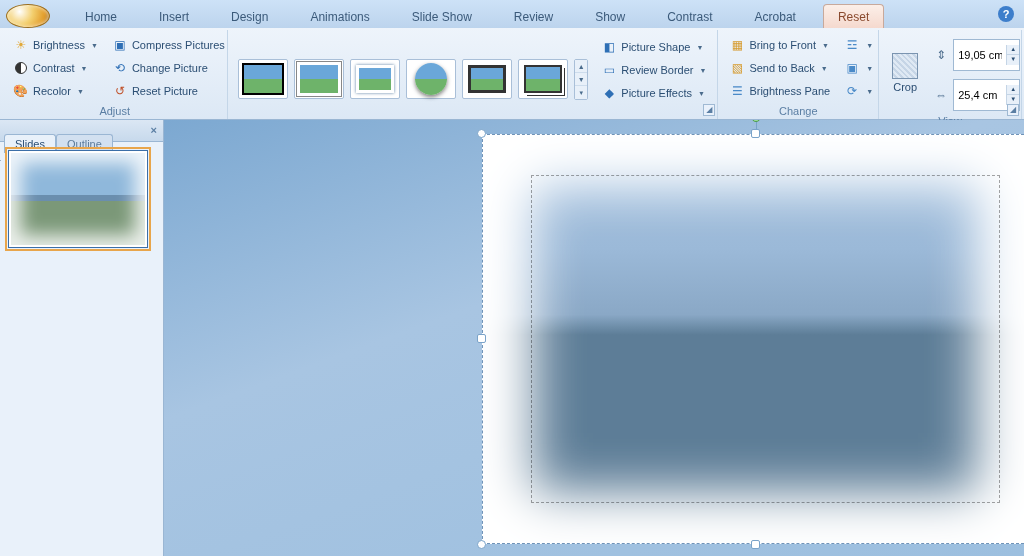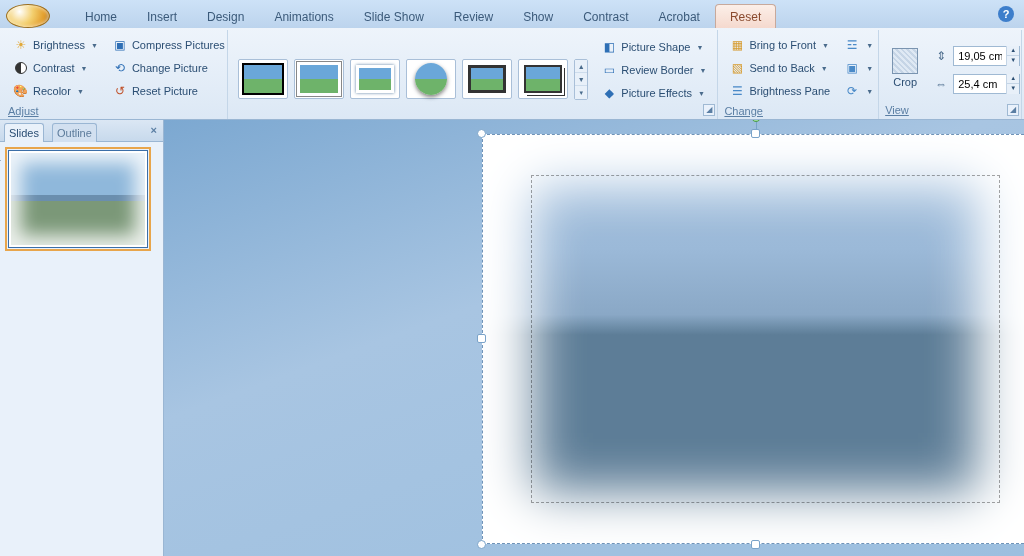--- a/index.html
+++ b/index.html
@@ -1,30 +1,30 @@
 <!DOCTYPE html>
 <html><head>
 <meta charset="utf-8">
 <style>
   * { box-sizing: border-box; margin: 0; padding: 0; font-family: "Segoe UI", Tahoma, sans-serif; }
   body { width: 1024px; height: 556px; background: #bcd3ea; overflow: hidden; }
 
   
   .titlebar { height: 28px; background: linear-gradient(#cde2f7,#bcd4ed); display:flex; align-items:flex-end; padding-left:6px; position:relative;}
   .office-btn { width:44px; height:24px; background: radial-gradient(circle at 30% 30%, #fff,#f3cf6e 40%,#e29c2a 75%,#935f11); border-radius:50%; margin-right:10px; border:1px solid #9a6f22; box-shadow: inset 0 0 4px rgba(255,255,255,.8);}
-  .tabs { display:flex; gap:0; margin-left:10px; align-items:flex-end; height:16px;}
+  .tabs { display:flex; gap:12px; margin-left:10px; align-items:flex-end; height:16px;}
   .tab { padding:5px 14px 4px; font-size:12px; color:#3b5a7a; cursor:pointer; border:1px solid transparent; border-bottom:none; border-radius:4px 4px 0 0;}
   .tab.active { background: linear-gradient(#fcefe8,#f5d9ce); border-color:#c8a99b; color:#8a4a2e; }
   .help-icon { position:absolute; right:10px; top:6px; width:16px; height:16px; border-radius:50%; background:#3d7ecb; color:#fff; font-size:11px; text-align:center; line-height:16px; font-weight:bold;}
 
   
   .ribbon { height:92px; background: linear-gradient(#eef4fb,#dce8f5); border-bottom:1px solid #9ab6d3; display:flex; align-items:stretch; padding:2px 2px 0; font-size:11px; color:#2b4e73;}
   .group { border-right:1px solid #c4d6e8; padding:2px 6px 1px 6px; display:flex; flex-direction:column; justify-content:space-between; position:relative;}
   .group-body { display:flex; gap:4px; flex:1; }
-  .group-label { color:#5a7ea3; font-size:11px; padding:1px 0 2px; position:relative;text-decoration:underline;}
+  .group-label { text-align:center; color:#5a7ea3; font-size:11px; padding:1px 0 2px; position:relative;}
   .dlg-launcher { position:absolute; right:2px; bottom:3px; width:12px; height:12px; border:1px solid #9fb9d3; background:#e9f1fb; font-size:8px; text-align:center; line-height:10px; color:#5a7ea3; cursor:pointer;}
 
   .btn-stack { display:flex; flex-direction:column; gap:1px; padding:2px 0;}
   .ribbon-btn { display:flex; align-items:center; gap:4px; padding:2px 4px; border:1px solid transparent; border-radius:3px; cursor:pointer; white-space:nowrap; color:#2b4e73;}
   .ico { width:16px; height:16px; display:inline-flex; align-items:center; justify-content:center; font-size:12px;}
   .dd-arrow { font-size:7px; color:#4a6b8c; margin-left:2px;}
 
   .gallery { display:flex; gap:6px; padding:8px 4px 0; align-items:center;}
   .style-thumb { width:50px; height:40px; border:1px solid #a9bfd8; background:#fff; display:flex; align-items:center; justify-content:center; cursor:pointer; border-radius:2px; box-shadow:inset 0 0 0 1px #fff;}
   .style-thumb .pic { width:38px; height:28px; background: linear-gradient(#6aa7d9 0 50%, #6eb36a 50% 100%); }
@@ -34,32 +34,32 @@
   .style-thumb.v4 .pic { border-radius:50%; overflow:hidden; box-shadow:0 2px 4px rgba(0,0,0,.5); width:32px; height:32px;}
   .style-thumb.v5 .pic { border:3px solid #333; }
   .style-thumb.v6 .pic { border:2px solid #333; box-shadow:2px 2px 0 #fff, 3px 3px 0 #333; }
   .gallery-scroll { width:14px; display:flex; flex-direction:column; border:1px solid #a9bfd8; border-radius:2px;}
   .gallery-scroll div { height:13px; text-align:center; font-size:7px; background:#e8f0f9; border-bottom:1px solid #cddcec; cursor:pointer; line-height:13px; color:#4a6b8c;}
   .gallery-scroll div:last-child{border:none;}
 
   .crop-btn { display:flex; flex-direction:column; align-items:center; gap:2px; padding:4px 6px; cursor:pointer; border:1px solid transparent; border-radius:3px;}
   .crop-ico { width:26px; height:26px; border:1px solid #7a94b0; background:repeating-linear-gradient(45deg,#dfe9f4,#dfe9f4 2px,#c6d5e6 2px,#c6d5e6 4px); position:relative;}
   .size-row { display:flex; align-items:center; gap:4px; padding:1px 0;}
-  .spinner { display:flex; align-items:center; border:1px solid #9fb9d3; background:#fff; height:20px;}
+  .spinner { display:flex; align-items:center; border:1px solid #9fb9d3; background:#fff; height:32px;}
   .spinner input { width:52px; border:none; font-size:11px; padding:0 4px; outline:none; text-align:left;}
   .spin-btns { display:flex; flex-direction:column; border-left:1px solid #c5d5e6;}
   .spin-btns div { width:12px; height:10px; font-size:6px; text-align:center; line-height:9px; background:#e8f0f9; cursor:pointer;}
   .spin-btns div:first-child{border-bottom:1px solid #c5d5e6;}
 
   
   .workspace { position:absolute; top:120px; bottom:0; left:0; right:0; display:flex; }
   .panel { width:164px; background:#e9f1fa; border-right:1px solid #9ab6d3; display:flex; flex-direction:column;}
   .panel-tabs { display:flex; height:22px; background:linear-gradient(#dbe7f4,#c7d9ec); border-bottom:1px solid #9ab6d3; align-items:flex-end; padding-left:4px; gap:0; position:relative;}
-  .panel-tab { padding:3px 4px; font-size:11px; color:#2b4e73; border:1px solid #9ab6d3; border-bottom:none; background:#e9f1fa; border-radius:3px 3px 0 0; cursor:pointer; position:relative; top:1px;}
-  .panel-tab.inactive { background:#d2e0f0; color:#5c7b9b;margin-left:8px;}
+  .panel-tab { padding:3px 10px; font-size:11px; color:#2b4e73; border:1px solid #9ab6d3; border-bottom:none; background:#e9f1fa; border-radius:3px 3px 0 0; cursor:pointer; position:relative; top:12px;}
+  .panel-tab.inactive { background:#d2e0f0; color:#5c7b9b;}
   .panel-close { position:absolute; right:6px; top:4px; font-size:11px; color:#5a7ea3; cursor:pointer; font-weight:bold;}
   .thumbs { padding:8px; }
   .slide-thumb { width:140px; border:1px solid #3b6ea7; outline:2px solid #e8a54b; outline-offset:1px; background:#fff; position:relative;}
   .slide-thumb-num { position:absolute; left:-14px; top:0; font-size:11px; color:#3b5a7a;}
   .thumb-img { height:92px; background:linear-gradient(#8fb8db 0 46%, #6a8eae 46% 52%, #7b9878 52% 100%); margin:2px; box-shadow: inset 0 0 18px 10px rgba(255,255,255,.85); }
 
   .canvas { flex:1; background:linear-gradient(160deg,#7ca8d1 0%, #a8c5e2 40%, #9cbfdf 100%); position:relative; overflow:hidden;}
   .slide-sel { position:absolute; left:318px; top:14px; width:547px; height:410px; }
   .sel-handle { position:absolute; width:9px; height:9px; background:#fff; border:1px solid #7aa3c9; border-radius:50%;}
   .h-tl{left:-5px;top:-5px;} .h-bl{left:-5px;bottom:-5px;}

